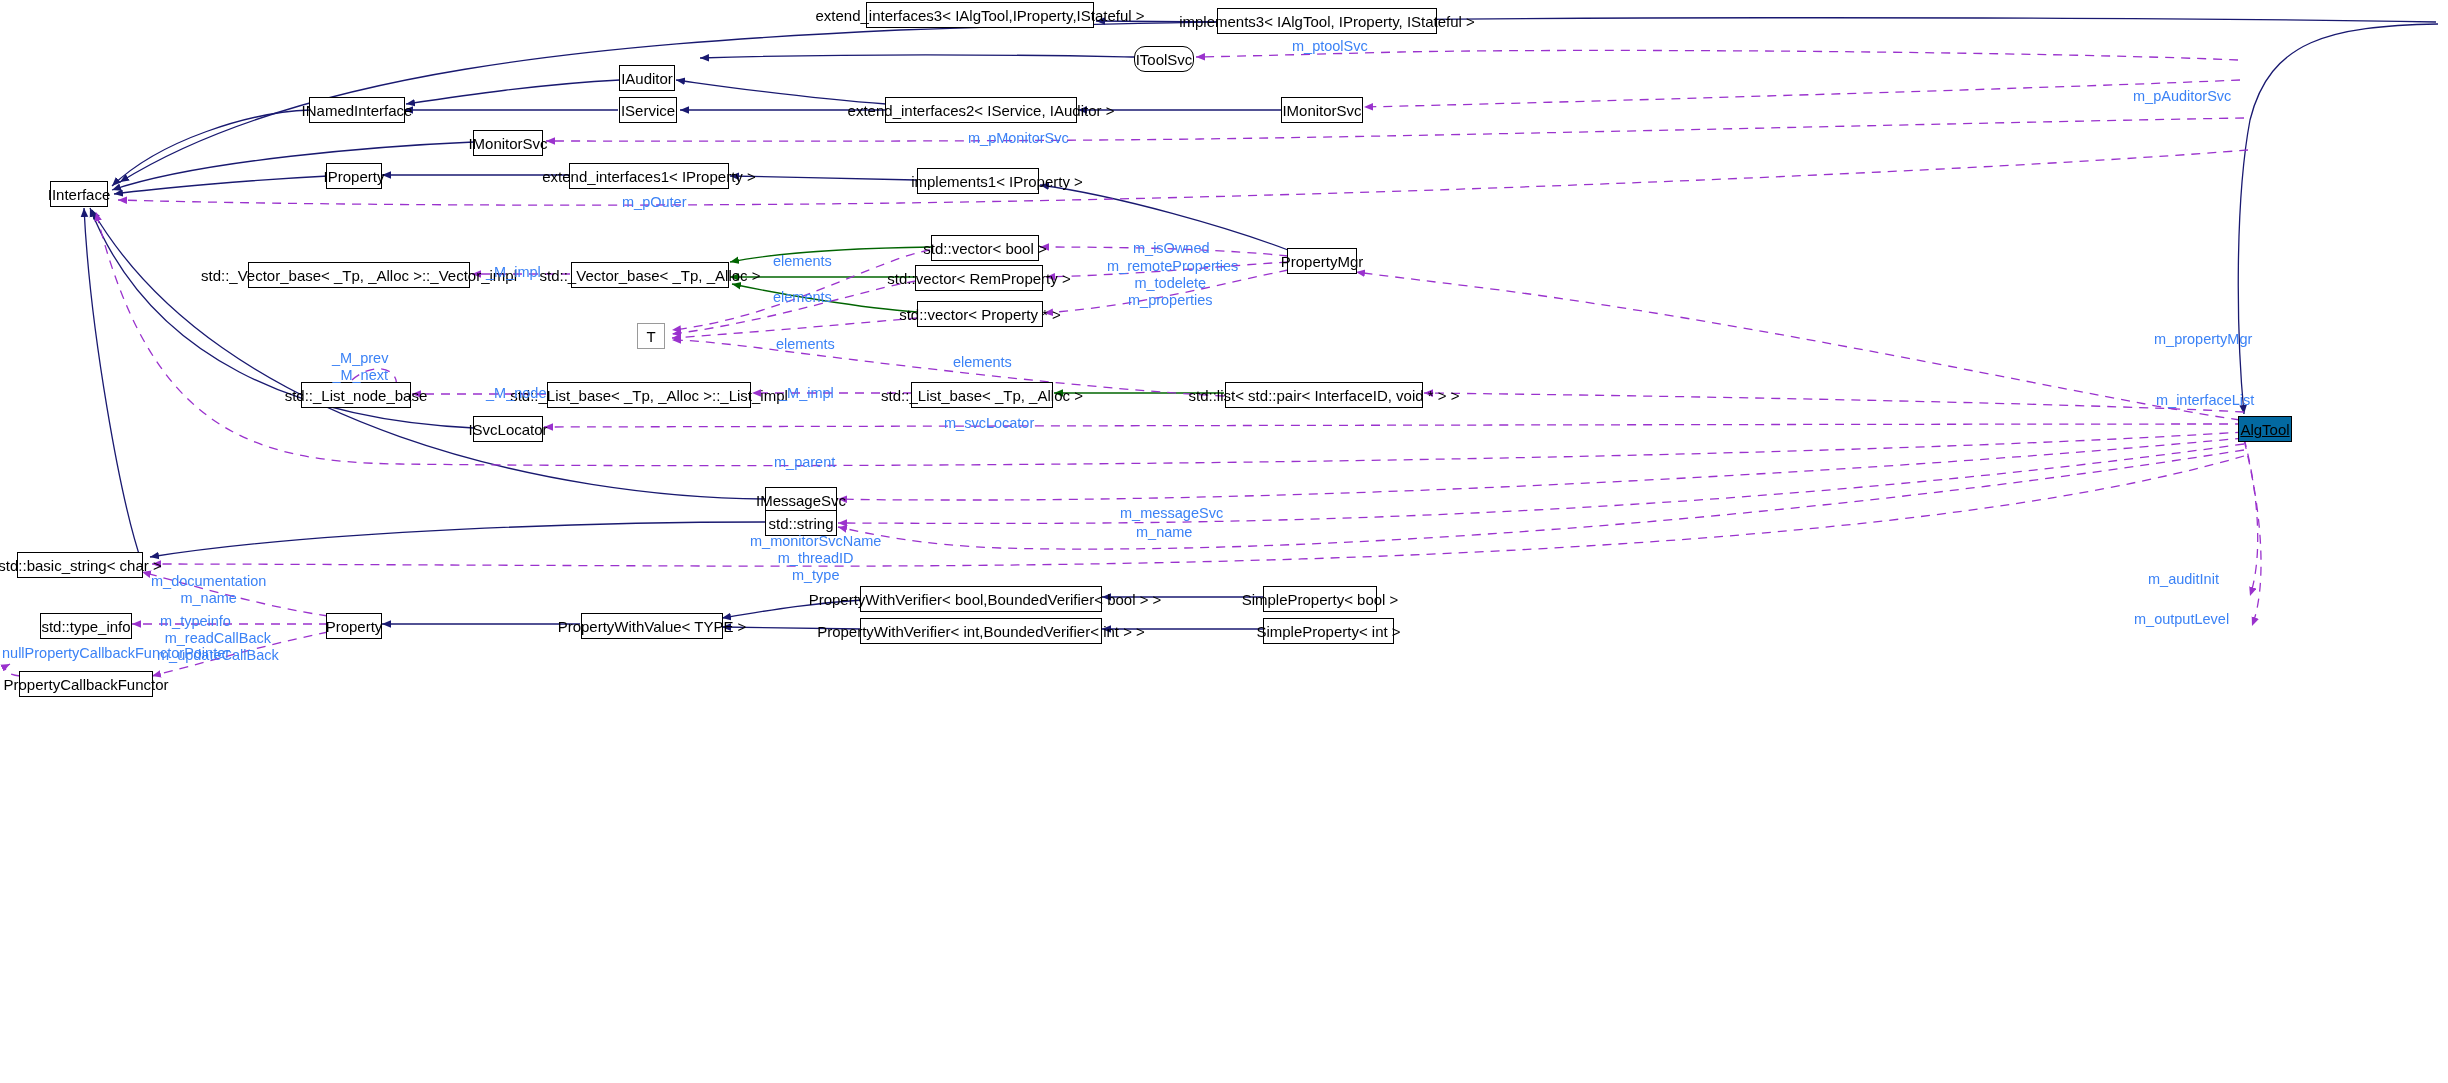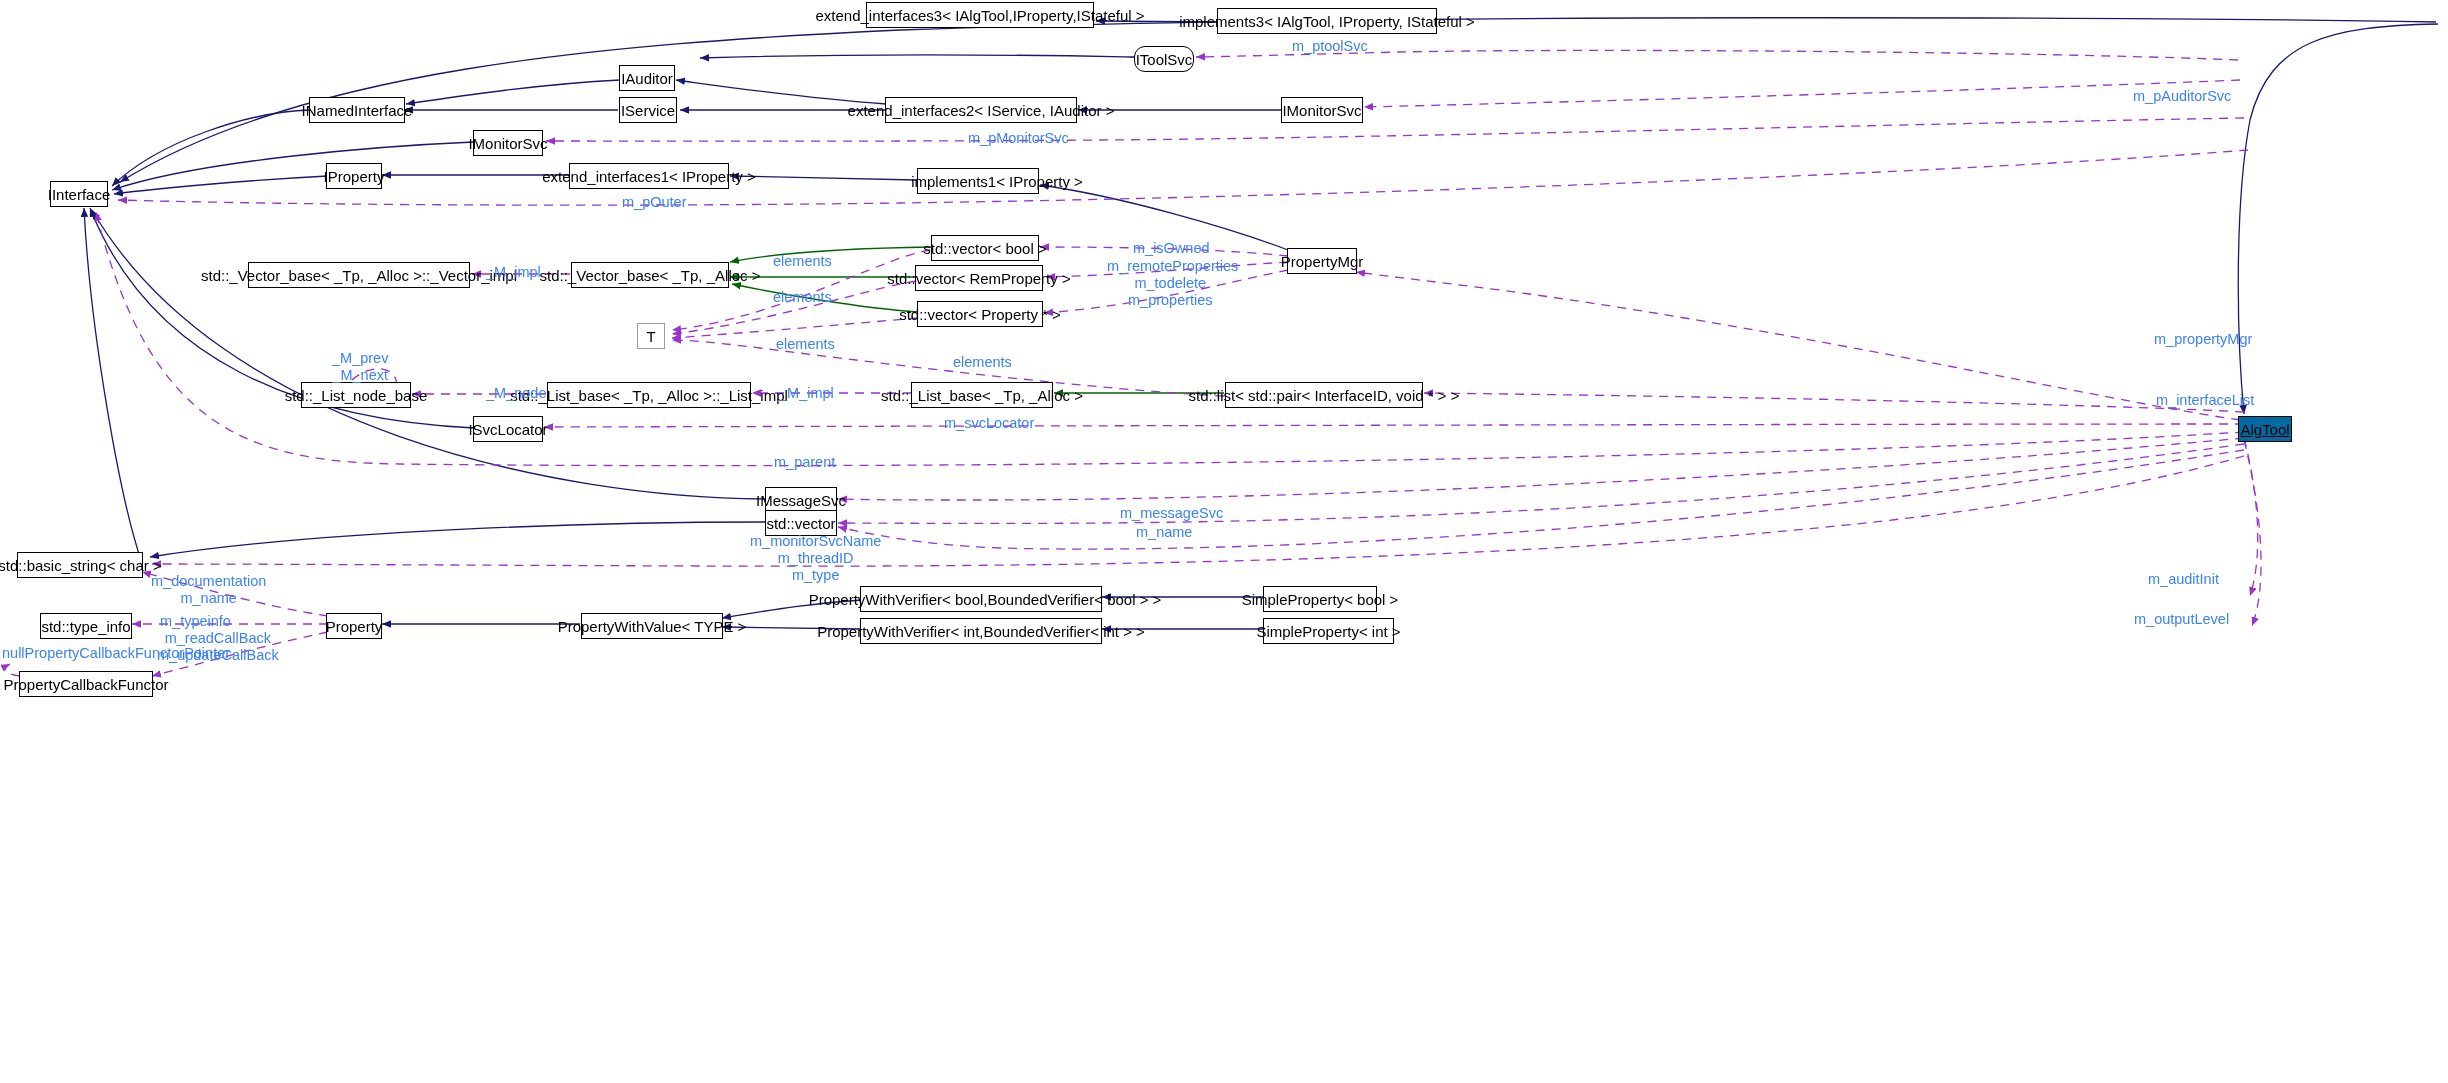--- a/index.html
+++ b/index.html
@@ -221,21 +221,21 @@
   <div class="node" style="left:931px; top:235px; width:108px;">std::vector&lt; bool &gt;</div>
   <div class="node" style="left:915px; top:265px; width:128px;">std::vector&lt; RemProperty &gt;</div>
   <div class="node" style="left:917px; top:301px; width:126px;">std::vector&lt; Property * &gt;</div>
   <div class="node tparam" style="left:637px; top:323px; width:28px;">T</div>
 
   <div class="node" style="left:301px; top:382px; width:110px;">std::_List_node_base</div>
   <div class="node" style="left:547px; top:382px; width:204px;">std::_List_base&lt; _Tp, _Alloc &gt;::_List_impl</div>
   <div class="node" style="left:911px; top:382px; width:142px;">std::_List_base&lt; _Tp, _Alloc &gt;</div>
   <div class="node" style="left:1225px;top:382px; width:198px;">std::list&lt; std::pair&lt; InterfaceID, void * &gt; &gt;</div>
 
-  <div class="node" style="left:765px; top:510px; width:72px;">std::vector</div>
+  <div class="node" style="left:765px; top:510px; width:72px;">std::string</div>
   <div class="node" style="left:17px;  top:552px; width:126px;">std::basic_string&lt; char &gt;</div>
   <div class="node" style="left:40px;  top:613px; width:92px;">std::type_info</div>
   <div class="node" style="left:326px; top:613px; width:56px;">Property</div>
   <div class="node" style="left:19px;  top:671px; width:134px;">PropertyCallbackFunctor</div>
 
   <div class="node" style="left:581px; top:613px; width:142px;">PropertyWithValue&lt; TYPE &gt;</div>
   <div class="node" style="left:860px; top:586px; width:242px;padding-left:15px;">PropertyWithVerifier&lt; bool,BoundedVerifier&lt; bool &gt; &gt;</div>
   <div class="node" style="left:860px; top:618px; width:242px;">PropertyWithVerifier&lt; int,BoundedVerifier&lt; int &gt; &gt;</div>
   <div class="node" style="left:1263px;top:586px; width:114px;">SimpleProperty&lt; bool &gt;</div>
   <div class="node" style="left:1263px;top:618px; width:131px;">SimpleProperty&lt; int &gt;</div>

